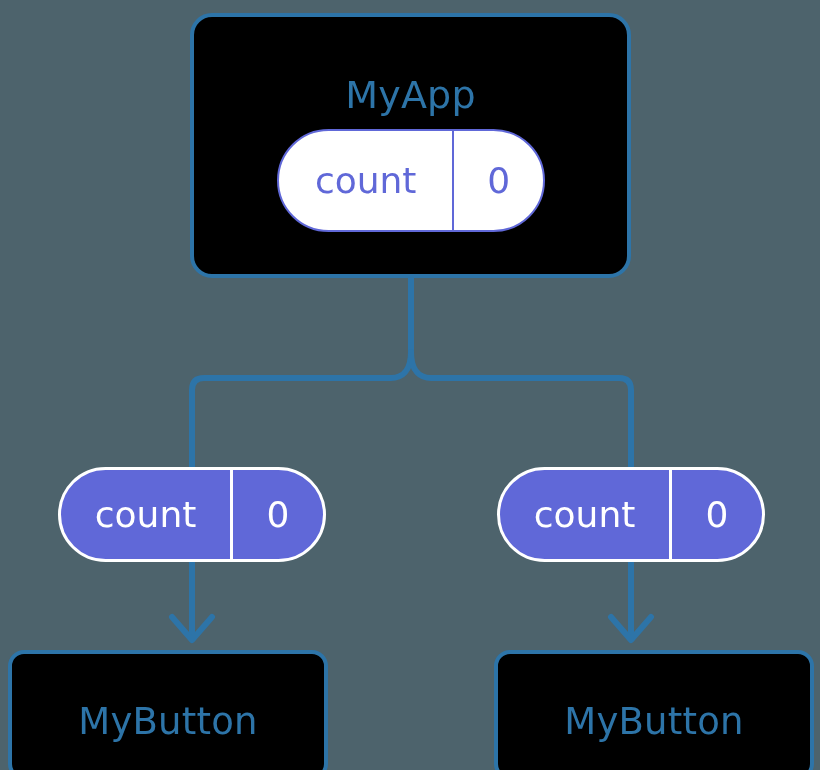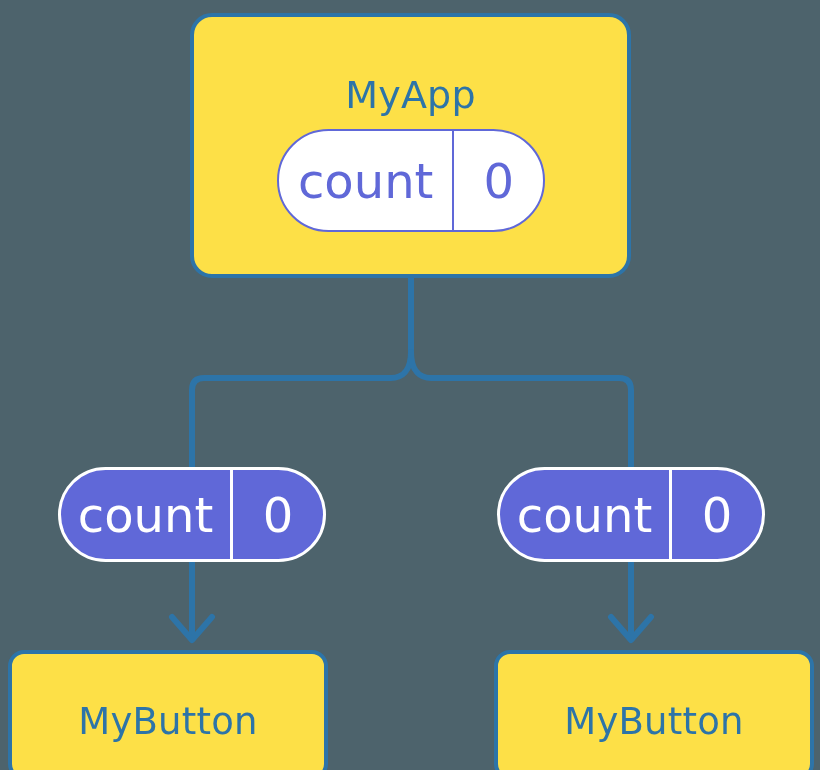--- a/index.html
+++ b/index.html
@@ -21,21 +21,21 @@
     left: 0;
     top: 0;
     width: 820px;
     height: 770px;
     pointer-events: none;
   }
 
   
   .card {
     position: absolute;
-    background: #fde047;
+    background: #000000;
     border: 4px solid #2d74a8;
     border-radius: 18px;
     box-sizing: border-box;
     padding-left: 33px;
   }
   #root-card {
     left: 190px;
     top: 13px;
     width: 441px;
     height: 265px;
@@ -61,21 +61,21 @@
     align-items: stretch;
     box-sizing: border-box;
     border-radius: 999px;
     overflow: hidden;
   }
   .pill-key, .pill-val {
     display: flex;
     align-items: center;
     justify-content: center;
     box-sizing: border-box;
-    font-size: 48px;
+    font-size: 36px;
     line-height: 1;
   }
 
   
   .pill--outline {
     background: #ffffff;
     border: 2.5px solid #6068d8;
   }
   .pill--outline .pill-key {
     color: #6068d8;

